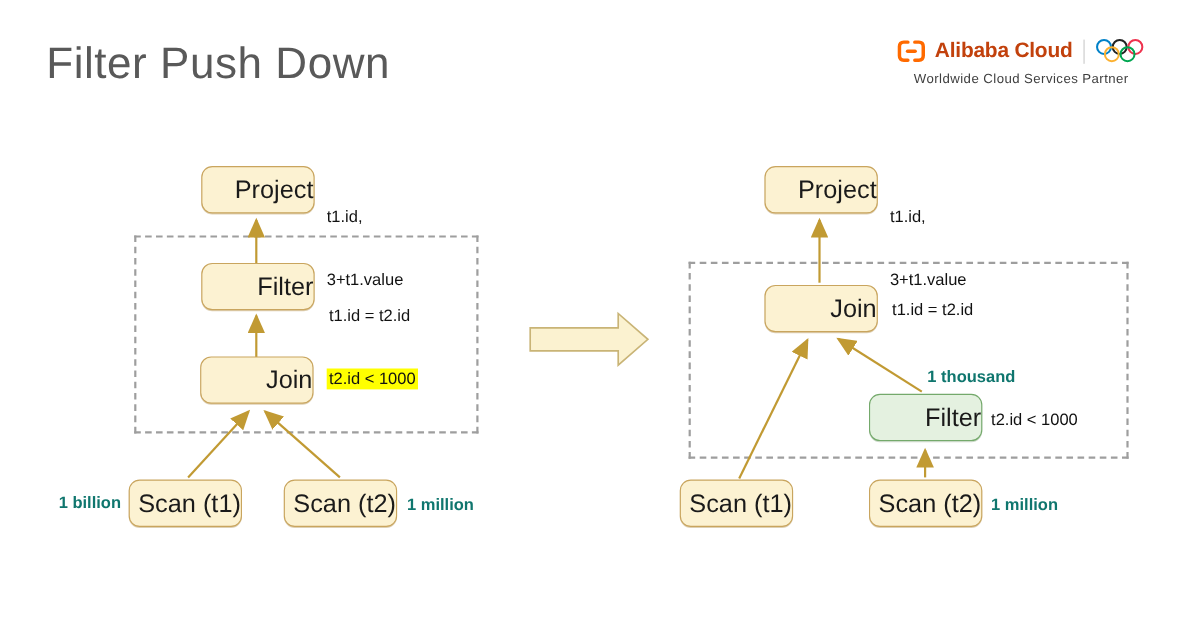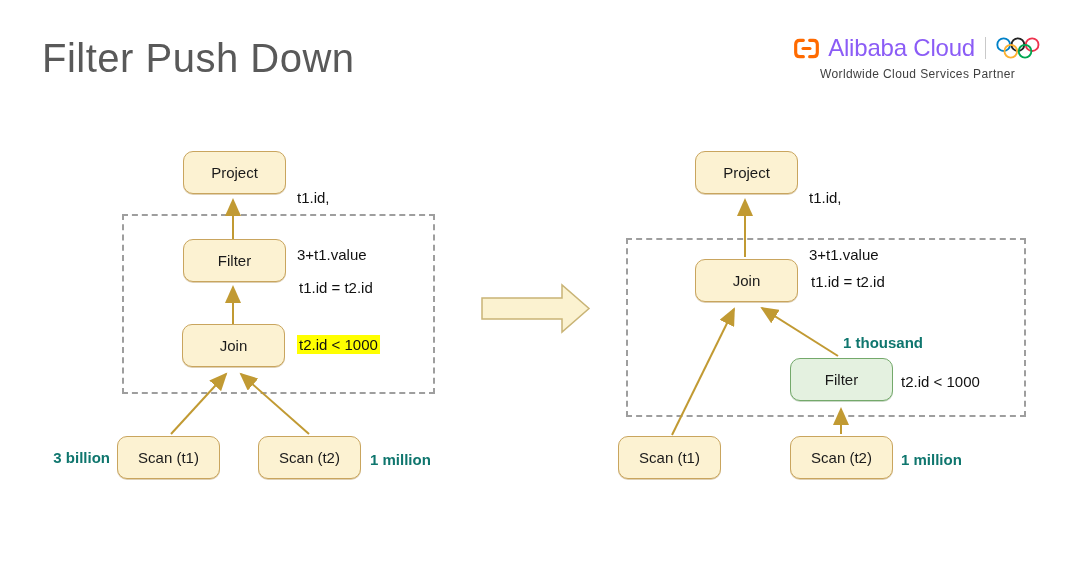--- a/index.html
+++ b/index.html
@@ -7,29 +7,29 @@
     position:relative; width:1080px; height:574px; background:#ffffff;
     font-family:"Liberation Sans", sans-serif; overflow:hidden;
   }
   .title {
     position:absolute; left:42px; top:36px; font-size:40px; font-weight:400;
     color:#595959; letter-spacing:0.5px;
   }
   
   .brand { position:absolute; right:38px; top:34px; text-align:center; }
   .brand-row { display:flex; align-items:center; gap:8px; justify-content:flex-end; }
-  .brand-name { color:#8b5cf6; font-size:24px; font-weight:normal; letter-spacing:-0.2px; }
+  .brand-name { color:#c2410c; font-size:19px; font-weight:bold; letter-spacing:-0.2px; }
   .brand-divider { width:1px; height:22px; background:#c9c9c9; margin:0 2px; }
   .brand-tagline { margin-top:5px; font-size:12px; color:#3f3f3f; letter-spacing:0.4px; }
   
   .node {
     position:absolute; width:103px; height:43px; box-sizing:border-box;
     background:#FCF2D2; border:1.5px solid #C9A55E; border-radius:10px;
-    display:flex; align-items:center; justify-content:center;
-    font-size:15px; color:#1a1a1a;
+    display:flex; align-items:center; justify-content:flex-end;
+    font-size:23px; color:#1a1a1a;
     box-shadow:0 1px 0 rgba(160,120,40,0.35);
   }
   .node.green { background:#E4F1E0; border-color:#74A96B; box-shadow:0 1px 0 rgba(80,130,70,0.3); }
   .dashed-box {
     position:absolute; border:2px dashed #9e9e9e; box-sizing:border-box;
     background:transparent;
   }
   .mono {
     position:absolute; font-family:Liberation Sans, sans-serif;
     font-size:15px; line-height:19px; color:#111; white-space:pre;
@@ -109,21 +109,21 @@
     <div><span class="hl">t2.id &lt; 1000</span></div>
   </div>
 
   <div class="node" style="left:182px; top:324px;">
     <span>Join</span>
   </div>
 
   <div class="node" style="left:117px; top:436px;">
     <span>Scan (t1)</span>
   </div>
-  <div class="muted right-align" style="left:42px; top:449px; width:68px;">3 billion</div>
+  <div class="muted right-align" style="left:42px; top:449px; width:68px;">1 billion</div>
 
   <div class="node" style="left:258px; top:436px;">
     <span>Scan (t2)</span>
   </div>
   <div class="muted" style="left:370px; top:451px;">1 million</div>
 
   <div class="node" style="left:695px; top:151px;">
     <span>Project</span>
   </div>
   <div class="mono" style="left:809px; top:150px;">

